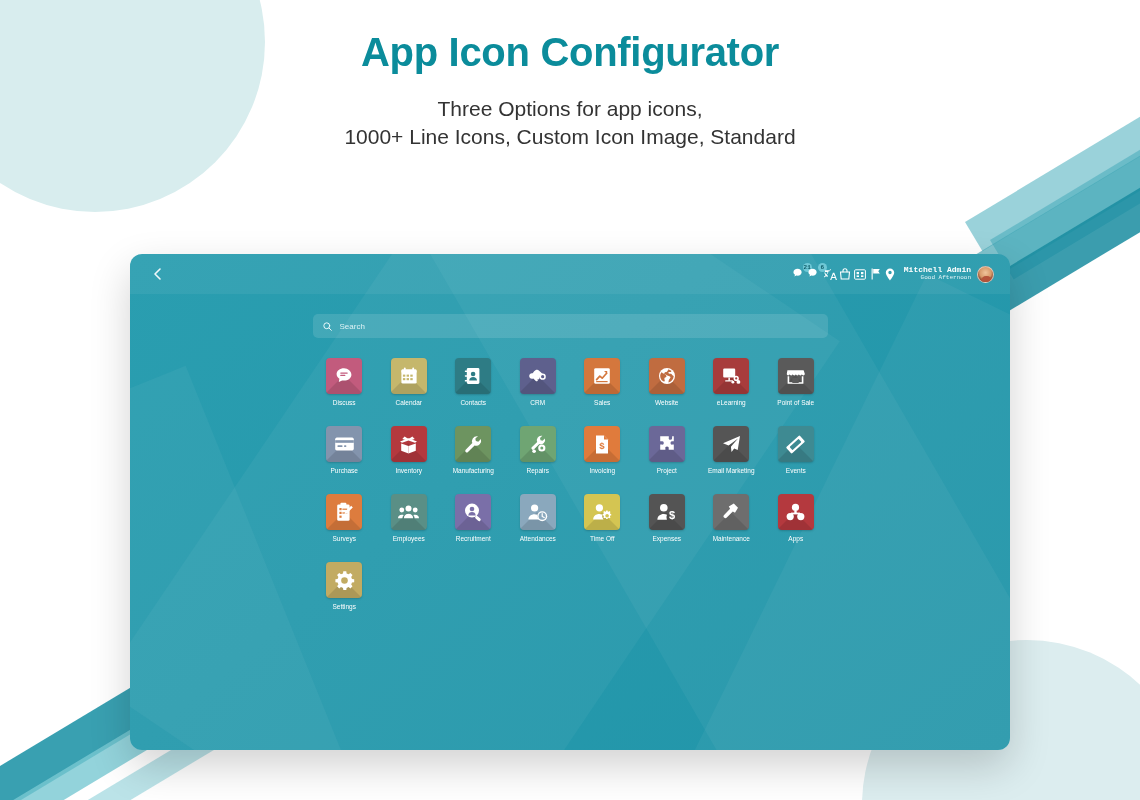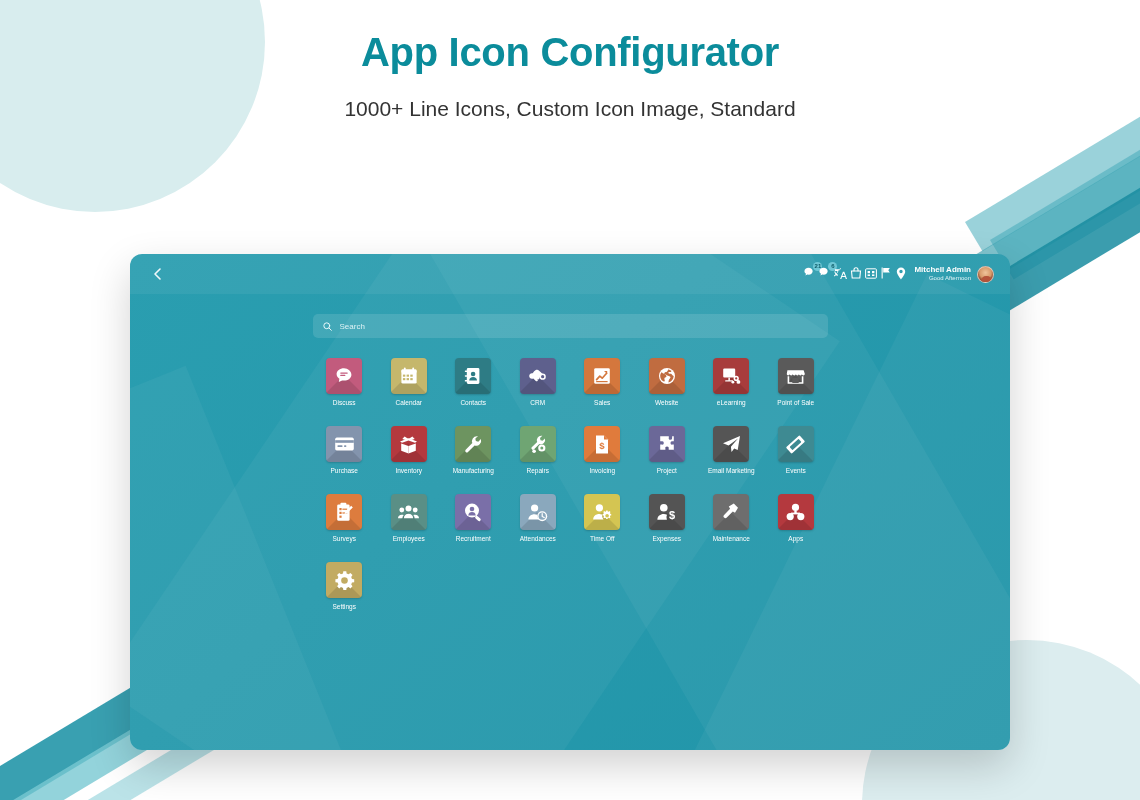--- a/index.html
+++ b/index.html
@@ -155,20 +155,22 @@
   }
   #back-button {
     width: 22px; height: 22px;
     display: flex; align-items: center; justify-content: center;
     color: #ffffff; font-size: 15px;
     cursor: pointer; opacity: .92;
   }
   #systray {
     margin-left: auto;
     display: flex;
+    align-items: center;
+    font-family: Liberation Mono, monospace;
   }
   .tray-icon {
     position: relative;
     width: 15px; height: 15px;
     display: flex; align-items: center; justify-content: center;
     color: #ffffff;
     cursor: pointer;
   }
   .tray-icon svg { display: block; }
   .tray-badge {
@@ -293,20 +295,21 @@
 
   <div class="ribbon-group" id="rib-bl">
     <div class="ribbon r1"></div>
     <div class="ribbon r2"></div>
     <div class="ribbon r3"></div>
   </div>
 
   <div id="header">
     <div id="page-title">App Icon Configurator</div>
     <div id="page-subtitle">
+      <div>Three Options for app icons,</div>
       <div>1000+ Line Icons, Custom Icon Image, Standard</div>
     </div>
   </div>
 
   <div id="app-window">
     <div class="sheen s1"></div>
     <div class="sheen s2"></div>
     <div class="sheen s3"></div>
     <div class="sheen s4"></div>
 

